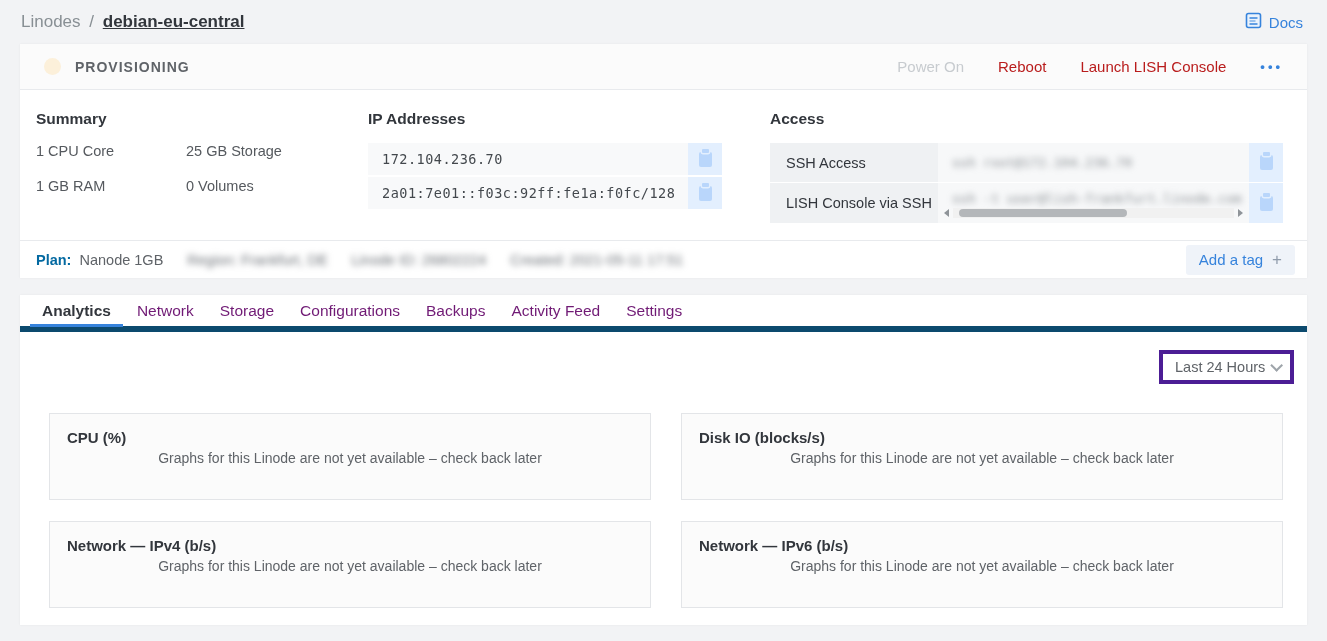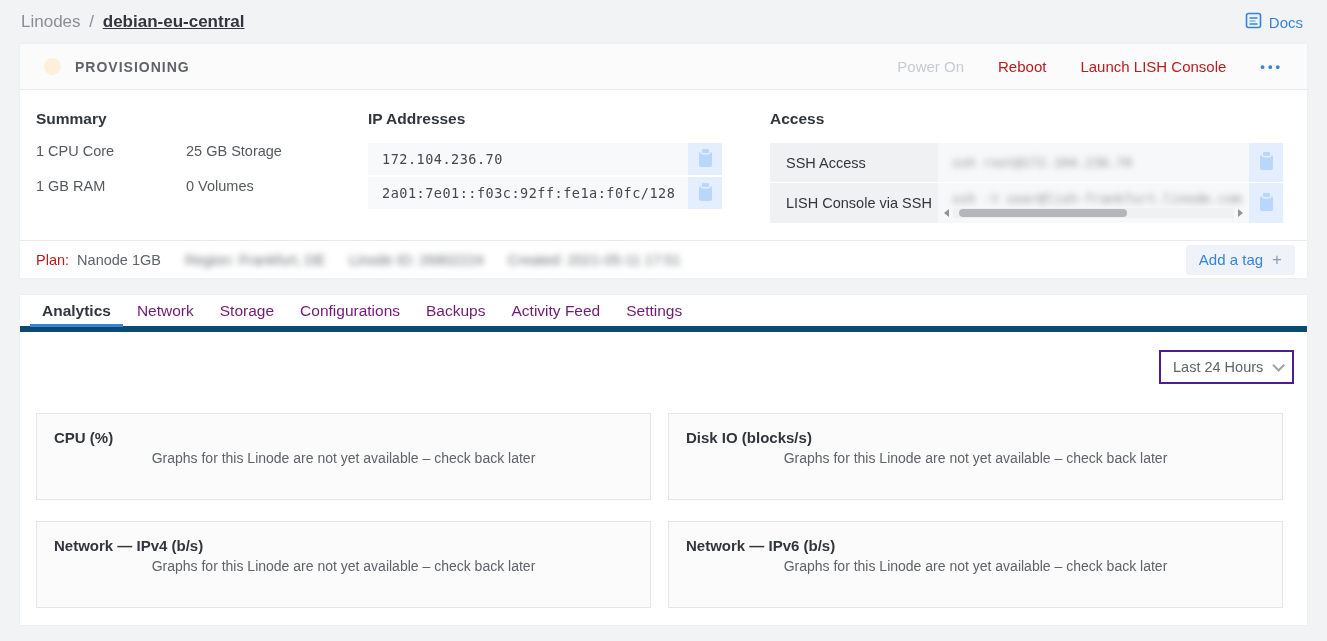--- a/index.html
+++ b/index.html
@@ -79,21 +79,21 @@
   .sb-arrow.left  { border-top:4px solid transparent; border-bottom:4px solid transparent; border-right:5px solid #8f9499; margin-right:4px; }
   .sb-arrow.right { border-top:4px solid transparent; border-bottom:4px solid transparent; border-left:5px solid #8f9499; margin-left:4px; }
   .sb-track { flex:1; height:10px; background:#f1f1f1; position:relative; }
   .sb-thumb { position:absolute; left:2%; top:1px; width:60%; height:8px; background:#b4b7ba; border-radius:4px; }
 
   .meta-row {
     border-top:1px solid #e8eaed; height:38px; display:flex; align-items:center;
     padding:0 12px 0 16px; font-size:14.5px;
   }
   .meta-items { display:flex; align-items:center; gap:24px; }
-  .meta-label { font-weight:normal; color:#b91c1c; }
+  .meta-label { font-weight:bold; color:#0369a1; }
   .meta-value { color:#5f6368; margin-left:4px; }
   .meta-blur { filter:blur(3px); color:#6d7control2; color:#6d7278; }
   .add-tag-chip {
     margin-left:auto; background:#eff3f9; border:none; border-radius:3px;
     height:30px; padding:0 13px; display:flex; align-items:center; gap:9px;
     color:#3683dc; font-size:15px; cursor:pointer; font-family:inherit;
   }
   .add-tag-plus { color:#8f9bab; font-size:17px; }
 
   
@@ -105,33 +105,33 @@
     font-size:15.5px; color:#701a75; display:flex; align-items:center;
     cursor:pointer; padding:0 6px; position:relative;
   }
   .tab.active { color:#32363c; font-weight:bold; }
   .tab.active::after {
     content:''; position:absolute; left:-6px; right:-6px; bottom:-1px; height:3px; background:#3683dc;
   }
   .analytics-content { padding:18px 24px 32px 16px; height:293px; }
   .range-row { display:flex; justify-content:flex-end; margin-right:-11px; }
   .range-select {
-    width:135px; height:34px; border:2px solid #4c1d95; background:#fff;
+    width:135px; height:34px; border:4px solid #4c1d95; background:#fff;
     display:flex; align-items:center; padding:0 11px 0 12px; cursor:pointer;
     color:#5f6368; font-size:14.5px; justify-content:space-between;margin-left:34px;
   }
   .chev-down {
     width:9px; height:9px; border-right:2px solid #9ea4aa; border-bottom:2px solid #9ea4aa;
     transform:rotate(45deg) translateY(-3px); flex:none;
   }
   .panel-grid {
     margin-top:29px; display:grid; grid-template-columns:1fr 1fr;
     column-gap:17px; row-gap:21px;
   }
-  .panel { height:87px; background:#fbfbfb; border:1px solid #e3e5e8; }
+  .panel { height:87px; background:#fbfbfb; border:1px solid #e3e5e8;margin-left:13px; }
   .panel-title { font-size:15px; font-weight:bold; color:#32363c; padding:15px 0 0 17px; }
   .panel-message { text-align:center; color:#5f6368; font-size:14px; margin-top:4px; }
 </style>
 </head>
 <body>
 
 <div class="top-header">
   <div class="breadcrumb">
     <span class="crumb-section">Linodes</span>
     <span class="crumb-sep">/</span>

